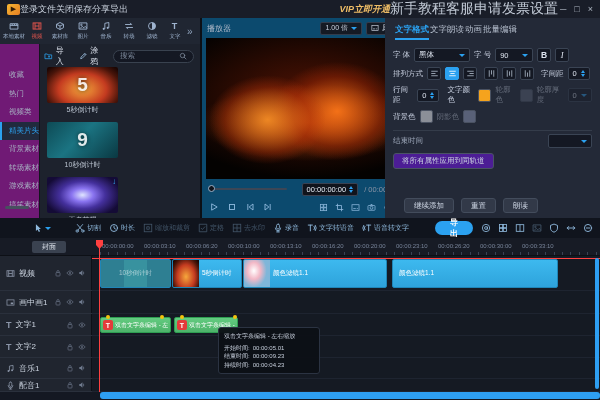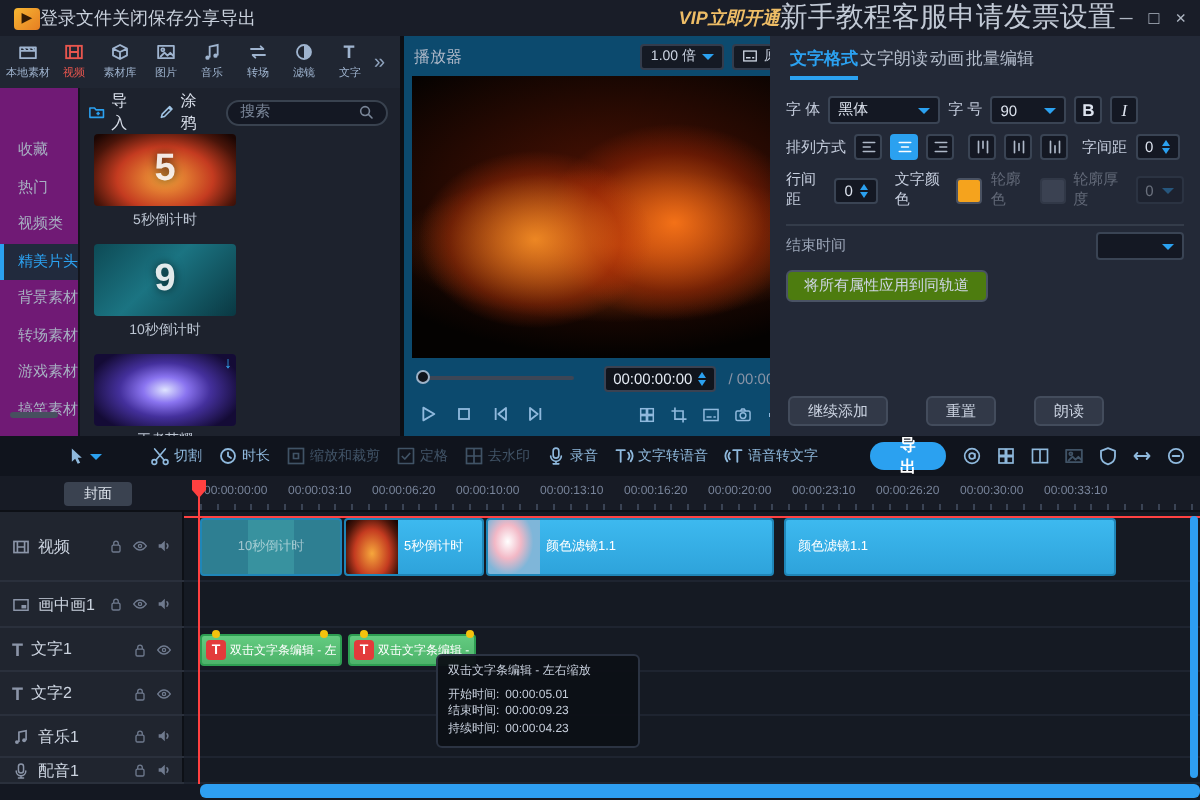--- a/index.html
+++ b/index.html
@@ -71,22 +71,22 @@
   .rtab.active{color:#2ba1f0;border-bottom:2px solid #2ba1f0;padding-bottom:2px;font-weight:bold}
   .tbox{margin:3px 8px 0;height:27px;background:#2a3040;border:1px solid #3a4252;border-radius:2px;padding:3px 5px;font-size:7.5px;color:#99a3b4}
   .frow{display:flex;align-items:center;gap:4px;padding:5px 8px 0;font-size:7.5px;color:#c6cede}
   .sel{display:flex;align-items:center;justify-content:space-between;background:#141823;border:1px solid #3a4454;border-radius:2px;height:14px;padding:0 4px;font-size:7.5px;color:#dde3ee;gap:4px}
   .bi{width:14px;height:14px;border:1px solid #3a4454;border-radius:2px;display:flex;align-items:center;justify-content:center;background:#141823;font-size:8.5px;color:#dde3ee}
   .alnbtn{width:14px;height:13px;border:1px solid #3a4454;border-radius:2px;background:#141823;display:flex;align-items:center;justify-content:center;color:#aeb8c8}
   .alnbtn.active{background:#2ba1f0;border-color:#2ba1f0;color:#fff}
   .spinbox{display:flex;align-items:center;background:#141823;border:1px solid #3a4454;border-radius:2px;height:13px;padding:0 4px;gap:4px;font-size:7.5px;color:#dde3ee}
   .sw{width:13px;height:13px;border-radius:2px;border:1px solid #4a5262;flex:none}
   .sep{height:1px;background:#343c4a;margin:7px 8px 0}
-  .applybtn{margin:5px 8px 0;height:16px;border:1px solid #4a5364;border-radius:3px;background:#4d7c0f;font-size:7.5px;color:#cdd5e2;display:inline-flex;align-items:center;padding:0 8px}
-  .btnrow{position:absolute;bottom:5px;left:9px;display:flex;gap:19px}
+  .applybtn{margin:5px 8px 0;height:16px;border:1px solid #4a5364;border-radius:3px;background:#4c1d95;font-size:7.5px;color:#cdd5e2;display:inline-flex;align-items:center;padding:0 8px}
+  .btnrow{position:absolute;bottom:5px;left:19px;display:flex;gap:7px}
   .btn{height:15px;border-radius:3px;background:#323948;border:1px solid #434c5c;font-size:7.5px;color:#ccd4e2;display:flex;align-items:center;padding:0 9px}
 
   
   .tbar{position:absolute;top:218px;left:0;right:0;height:20px;background:#10141d;display:flex;align-items:center;padding:0 9px;gap:8px;color:#8fb9dd;font-size:7px}
   .titem{display:flex;align-items:center;gap:2px;white-space:nowrap}
   .vd{width:1px;height:10px;background:#2b3342}
   .export{height:14px;padding:0 15px;border-radius:7px;background:#2ba1f0;color:#fff;font-size:8px;display:flex;align-items:center;margin-left:10px;font-weight:bold}
 
   
   .ruler{position:absolute;top:238px;left:0;right:0;height:18px;background:#171b25;border-bottom:1px solid #0d1016}
@@ -662,20 +662,26 @@
       <span class="sw" style="background:#f5a31d"></span>
       <span class="dim">轮廓色</span>
       <span class="sw dim" style="background:#626c80"></span>
       <span class="dim">轮廓厚度</span>
       <span class="sel dim" style="width:26px">
           <span>0</span>
           <span class="cv"></span>
         </span>
     </div>
 
+    <div class="frow">
+      <span>背景色</span>
+      <span class="sw" style="background:#8b8f98"></span>
+      <span class="dim">阴影色</span>
+      <span class="sw" style="background:#596178"></span>
+    </div>
 
     <div class="sep"></div>
 
     <div class="frow" style="padding-top:3px;color:#9aa4b6">
       <span>结束时间</span>
       <span class="sel" style="width:44px;margin-left:auto">
           <span></span>
           <span class="cv"></span>
         </span>
     </div>

